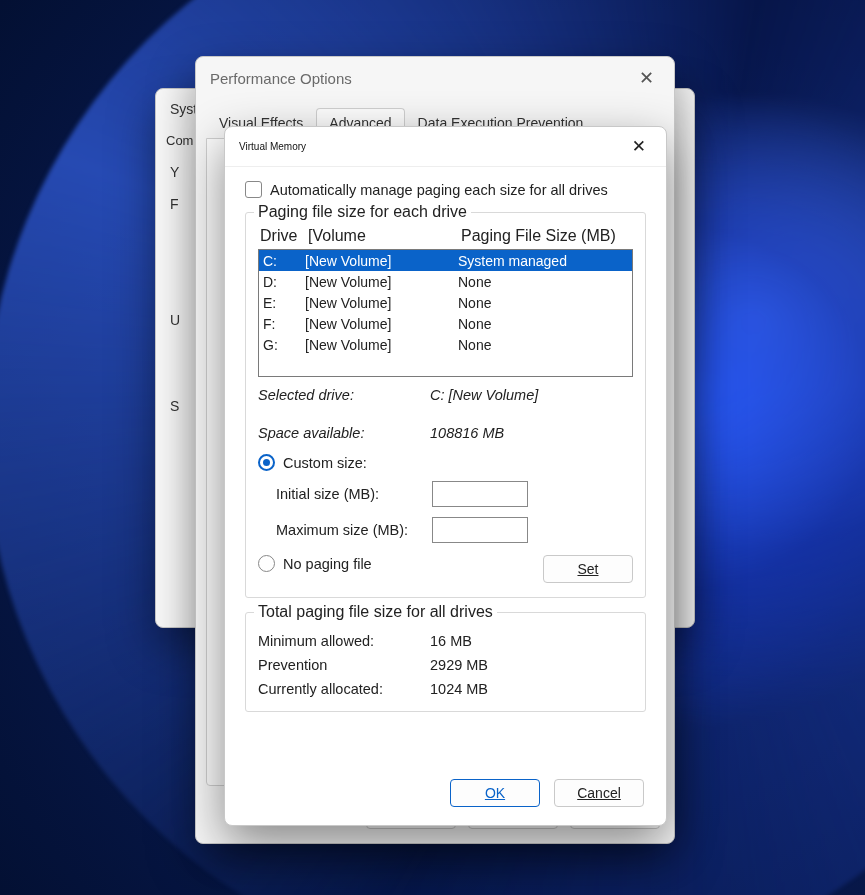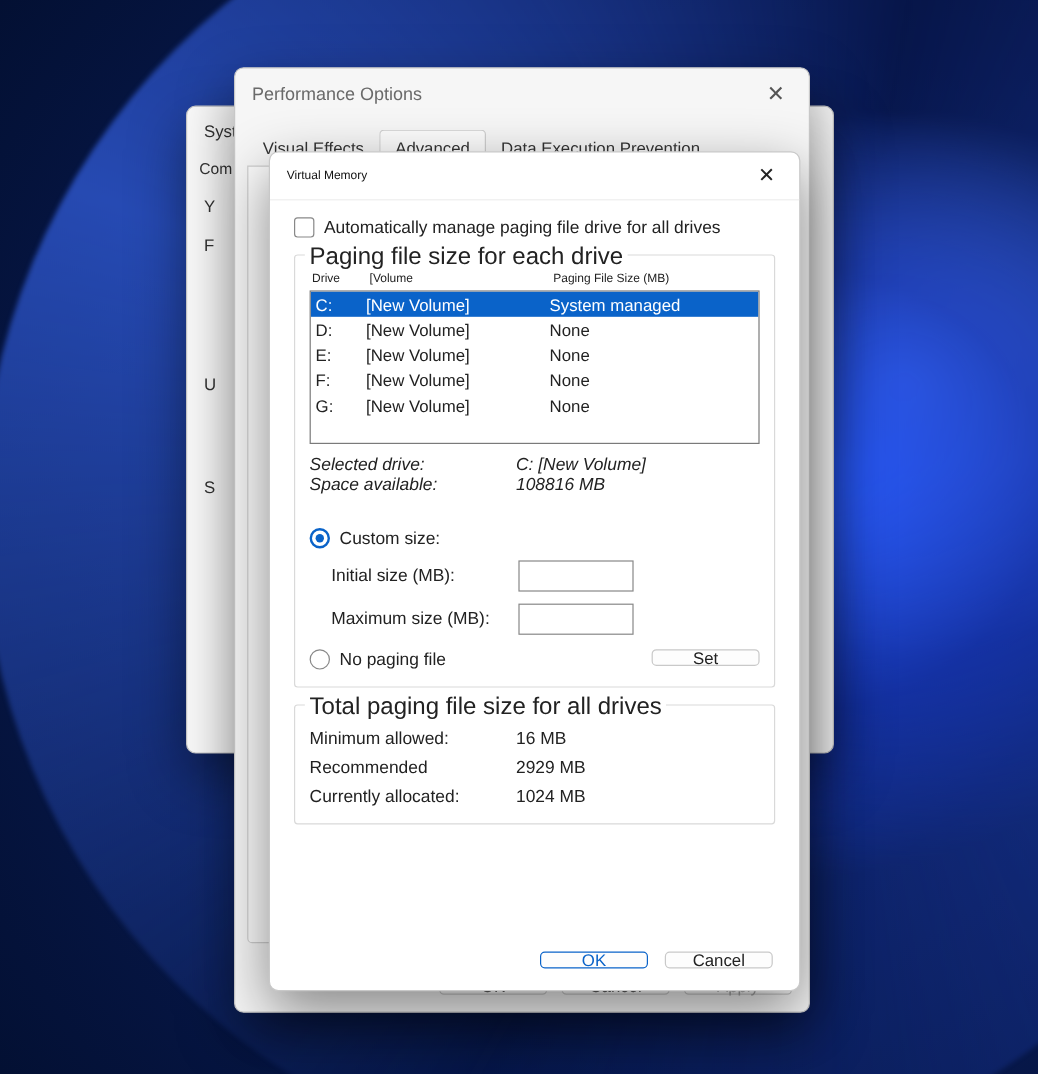--- a/index.html
+++ b/index.html
@@ -87,63 +87,64 @@
   .chk { display:flex; align-items:center; gap:8px; margin-bottom:14px; }
   .chkbox {
     width:17px; height:17px; border:1.5px solid #888; border-radius:3px; background:#fff;
   }
 
   .group {
     border:1px solid #d9d9d9; border-radius:3px; padding:12px 12px 14px; margin-bottom:14px;
     position:relative;
   }
   .group .legend {
-    position:absolute; top:-10px; left:8px; background:#fff; padding:0 4px; font-size:20px;
-  }
-
-  .drv-head { display:flex; font-size:10px; color:#222; margin:2px 2px 4px; }
+    position:absolute; top:-10px; left:8px; background:#fff; padding:0 4px; font-size:16px;
+  }
+
+  .drv-head { display:flex; font-size:16px; color:#222; margin:2px 2px 4px; }
   .drv-head .c1 { width:48px; }
   .drv-head .c2 { flex:1; }
   .drv-head .c3 { width:170px; }
 
   .drv-list {
     border:1px solid #7a7a7a; background:#fff; height:128px; overflow:hidden;
     font-size:14px;
   }
   .drv-row { display:flex; height:21px; align-items:center; padding:0 4px 0 2px; }
   .drv-row.sel { background:#0a63c9; color:#fff; }
   .drv-row .c1 { width:44px; padding-left:2px; }
   .drv-row .c2 { flex:1; }
   .drv-row .c3 { width:170px; }
 
   .kv { display:flex; margin-top:10px;font-style:italic; }
   .kv .k { width:172px; }
   .kv .v { }
 
-  .radio-row { display:flex; align-items:center; gap:8px; margin-top:28px; }
+  .radio-row { display:flex; align-items:center; gap:8px; margin-top:13px; }
   .radio {
     width:17px; height:17px; border-radius:50%; border:1.5px solid #888; background:#fff;
     display:flex; align-items:center; justify-content:center;
   }
   .radio.sel { border:2px solid #0a63c9; }
   .radio.sel::after { content:""; width:7px; height:7px; border-radius:50%; background:#0a63c9; }
 
   .size-row { display:flex; align-items:center; margin-top:10px; margin-left:18px; gap:6px; }
   .size-row .lbl { width:150px; }
   .txt {
     width:96px; height:26px; border:1px solid #888; background:#fff;
   }
 
   .setrow { display:flex; align-items:flex-start; margin-top:12px; }
   .setrow .spacer { flex:1; }
 
   .btn {
-    min-width:90px; height:14px; border:1px solid #c9c9c9; border-radius:4px;
+    min-width:90px; height:28px; border:1px solid #c9c9c9; border-radius:4px;
     background:#fdfdfd; font-size:14px; color:#222; display:flex; align-items:center; justify-content:center;
     padding:0 14px;
+    text-decoration:underline;
   }
   .btn.primary { border:1.5px solid #0a63c9; color:#0a63c9; }
   .btn.disabled { color:#a5a5a5; }
 
   .totals .line { display:flex; margin-top:8px; }
   .totals .line .k { width:172px; }
 
   .vm-btnrow {
     position:absolute; right:22px; bottom:18px; display:flex; gap:14px;
   }
@@ -185,21 +186,21 @@
 
 <div class="window win-vm">
   <div class="titlebar">
     <span class="t">Virtual Memory</span>
     <span class="close">✕</span>
   </div>
   <div class="vm-body">
 
     <div class="chk">
       <span class="chkbox"></span>
-      <span>Automatically manage paging file drive for all drives</span>
+      <span>Automatically manage paging each size for all drives</span>
     </div>
 
     <div class="group">
       <span class="legend">Paging file size for each drive</span>
 
       <div class="drv-head">
         <span class="c1">Drive</span>
         <span class="c2">[Volume</span>
         <span class="c3">Paging File Size (MB)</span>
       </div>
@@ -229,21 +230,21 @@
           <span class="c1">G:</span>
           <span class="c2">[New Volume]</span>
           <span class="c3">None</span>
         </div>
       </div>
 
       <div class="kv">
         <span class="k">Selected drive:</span>
         <span class="v">C:  [New Volume]</span>
       </div>
-      <div class="kv" style="margin-top:0">
+      <div class="kv" style="margin-top:22px">
         <span class="k">Space available:</span>
         <span class="v">108816 MB</span>
       </div>
 
       <div class="radio-row">
         <span class="radio sel"></span>
         <span>Custom size:</span>
       </div>
       <div class="size-row">
         <span class="lbl">Initial size (MB):</span>
@@ -265,21 +266,21 @@
       </div>
     </div>
 
     <div class="group totals">
       <span class="legend">Total paging file size for all drives</span>
       <div class="line">
         <span class="k">Minimum allowed:</span>
         <span>16 MB</span>
       </div>
       <div class="line">
-        <span class="k">Recommended</span>
+        <span class="k">Prevention</span>
         <span>2929 MB</span>
       </div>
       <div class="line">
         <span class="k">Currently allocated:</span>
         <span>1024 MB</span>
       </div>
     </div>
 
   </div>
 

